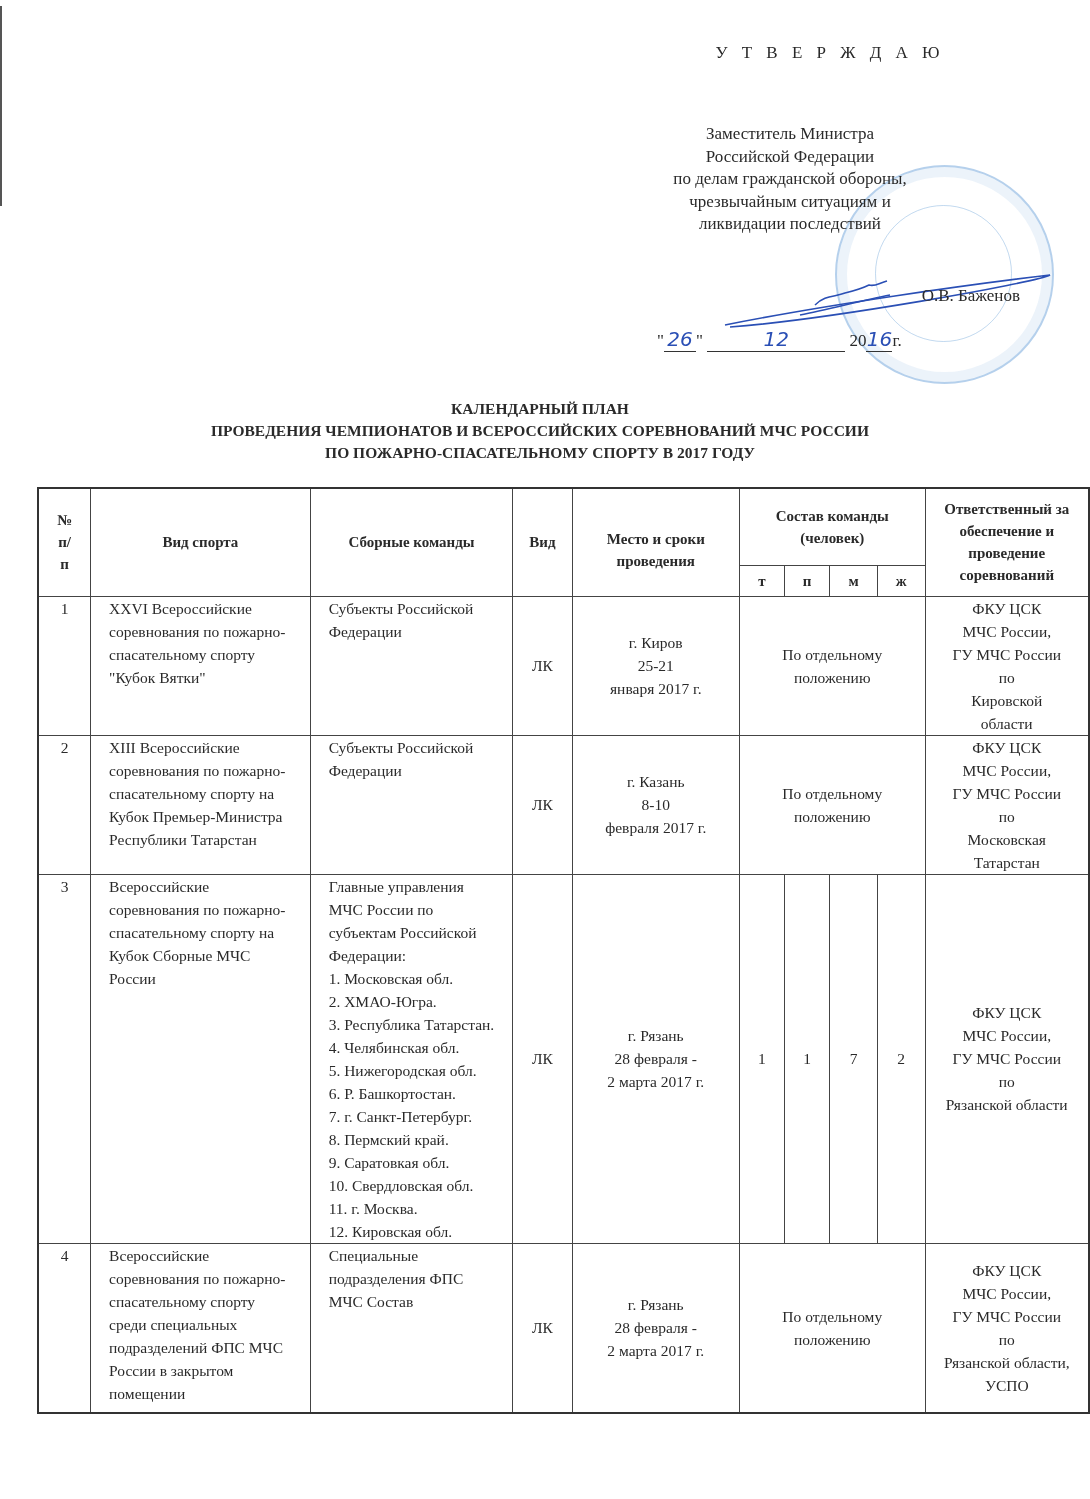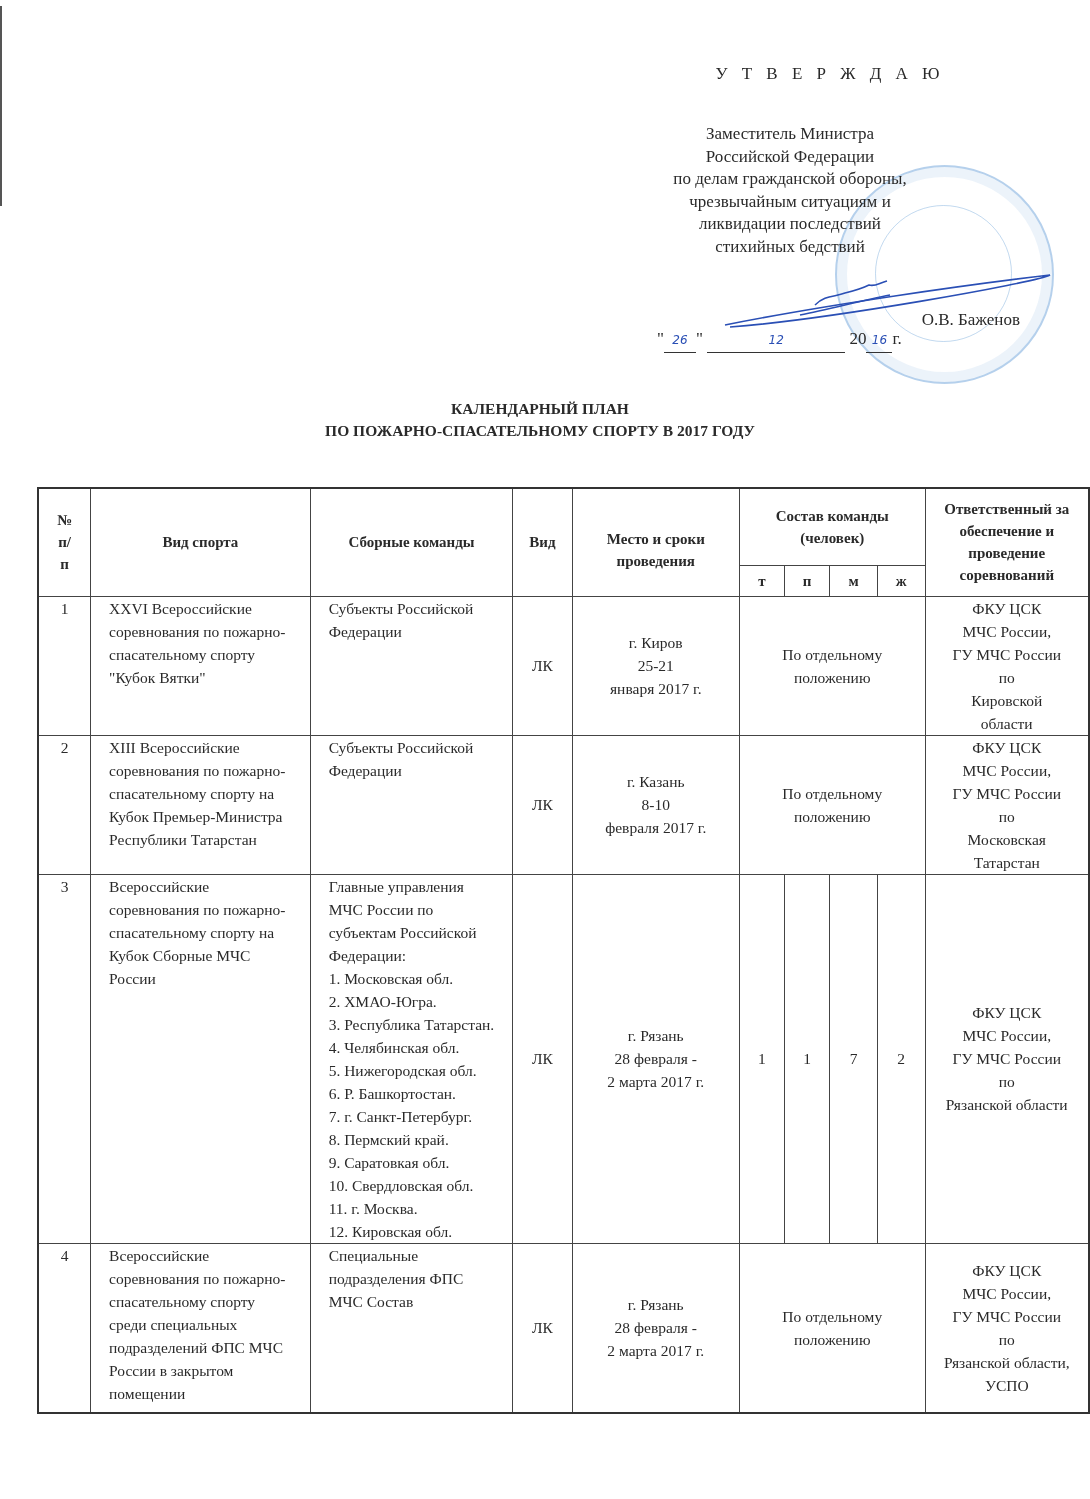--- a/index.html
+++ b/index.html
@@ -1,27 +1,27 @@
 <!DOCTYPE html>
 <html><head>
 <meta charset="utf-8">
 <style>
   html, body { margin: 0; padding: 0; background: #ffffff; }
   body { width: 1090px; height: 1499px; position: relative; overflow: hidden;
          font-family: "Liberation Serif", serif; color: #2a2a2a; }
   .edge-line { position: absolute; left: 0; top: 6px; width: 2px; height: 200px; background: #555; }
   .approve { position: absolute; left: 620px; top: 30px; width: 420px; text-align: center;
              font-size: 17px; line-height: 22.5px; }
-  .approve .head { position: absolute; left: 0; top: 33px; width: 420px; letter-spacing: 5px; font-size: 17px; }
+  .approve .head { position: absolute; left: 0; top: 12px; width: 420px; letter-spacing: 5px; font-size: 17px; }
   .approve .pos { position: absolute; left: 0; top: 93px; width: 340px; }
   .approve .pos div { text-align: center; }
-  .approve .signer { position: absolute; right: 20px; top: 279px; text-align: right; }
+  .approve .signer { position: absolute; right: 20px; top: 255px; text-align: right; }
   .approve .date { position: absolute; left: 37px; top: 298px; white-space: nowrap; }
   .ul { display: inline-block; border-bottom: 1px solid #333; text-align: center; color: #2a4fb5;
-        font-family: "DejaVu Sans", sans-serif; font-style: italic; font-size: 12px; }
+        font-family: "DejaVu Sans", sans-serif; font-style: italic; font-size: 20px; }
   .stamp { position: absolute; left: 835px; top: 165px; width: 215px; height: 215px; border-radius: 50%;
            border: 2px solid rgba(120,170,220,0.55); box-shadow: inset 0 0 0 10px rgba(150,190,230,0.18); }
   .stamp .inner { position: absolute; left: 38px; top: 38px; width: 135px; height: 135px; border-radius: 50%;
            border: 1px solid rgba(120,170,220,0.45); }
   .sig { position: absolute; left: 705px; top: 265px; width: 370px; height: 70px; }
   .title { position: absolute; left: 100px; top: 398px; width: 880px; text-align: center;
            font-weight: bold; font-size: 15.5px; line-height: 22px; }
   table { position: absolute; left: 37px; top: 487px; border-collapse: collapse; table-layout: fixed;
           font-size: 15.5px; line-height: 23px; }
   td, th { border: 1.5px solid #444; padding: 0 18px; vertical-align: top; }
@@ -46,32 +46,32 @@
 </svg>
 
 <div class="approve">
   <div class="head">У Т В Е Р Ж Д А Ю</div>
   <div class="pos" style="left:0;width:340px;">
     <div>Заместитель Министра</div>
     <div>Российской Федерации</div>
     <div>по делам гражданской обороны,</div>
     <div>чрезвычайным ситуациям и</div>
     <div>ликвидации последствий</div>
-    <div>стихийных бедствий</div>
   </div>
   <div class="signer">О.В. Баженов</div>
   <div class="date">
     <span>"</span><span class="ul" style="width:32px">26</span><span>"</span>
     <span class="ul" style="width:138px">12</span>
     <span>20</span><span class="ul" style="width:26px">16</span><span>г.</span>
   </div>
 </div>
 
 <div class="title">
   <div>КАЛЕНДАРНЫЙ ПЛАН</div>
+  <div>ПРОВЕДЕНИЯ ЧЕМПИОНАТОВ И ВСЕРОССИЙСКИХ СОРЕВНОВАНИЙ МЧС РОССИИ</div>
   <div>ПО ПОЖАРНО-СПАСАТЕЛЬНОМУ СПОРТУ В 2017 ГОДУ</div>
 </div>
 
 <table>
   <colgroup>
     <col style="width:30px">
       <col style="width:233px">
       <col style="width:213px">
       <col style="width:40px">
     <col style="width:176px">

